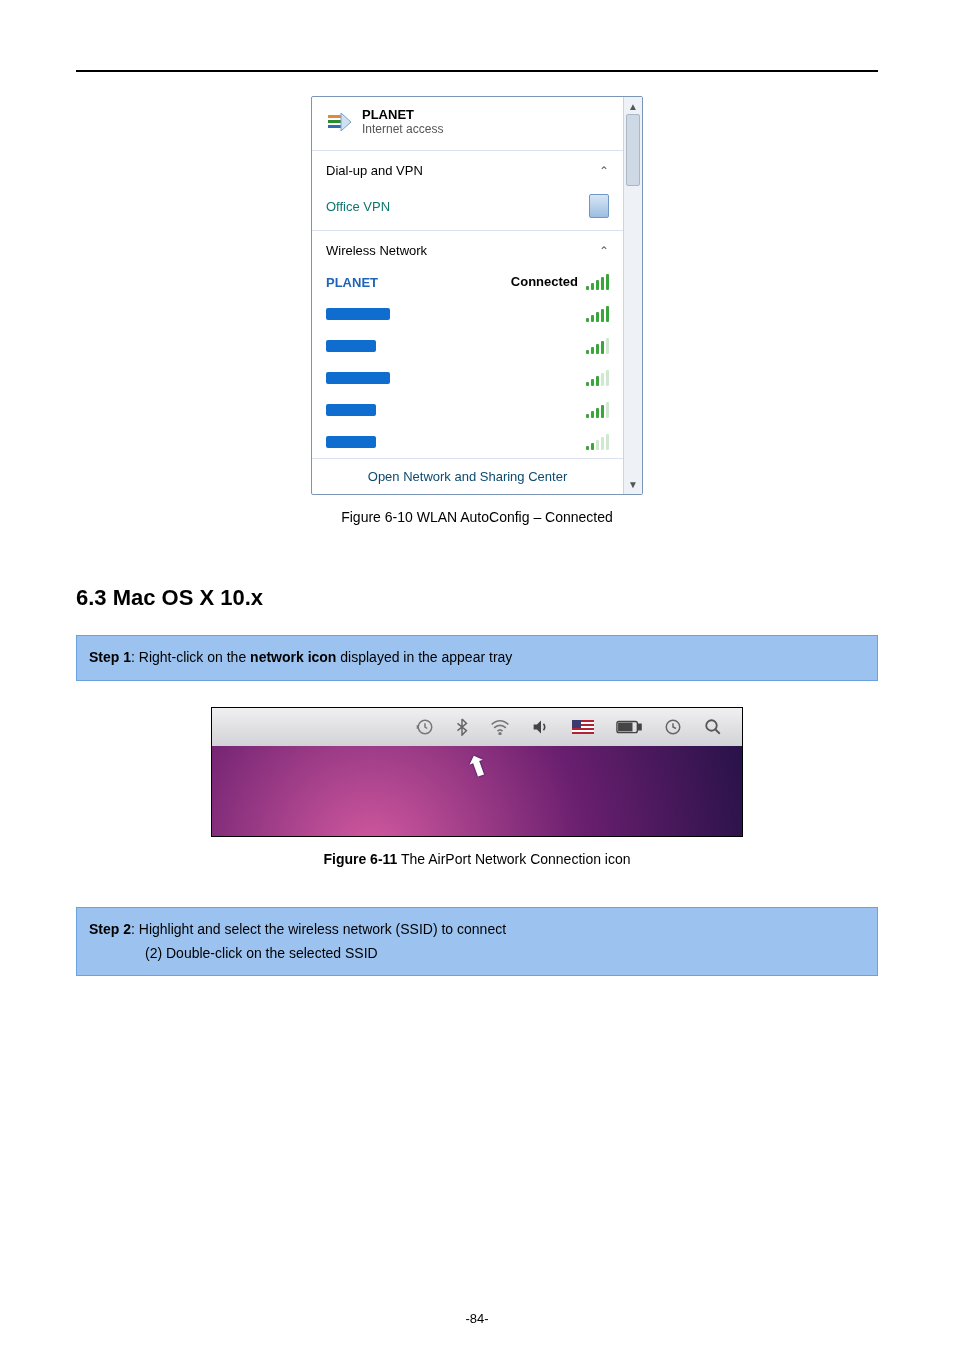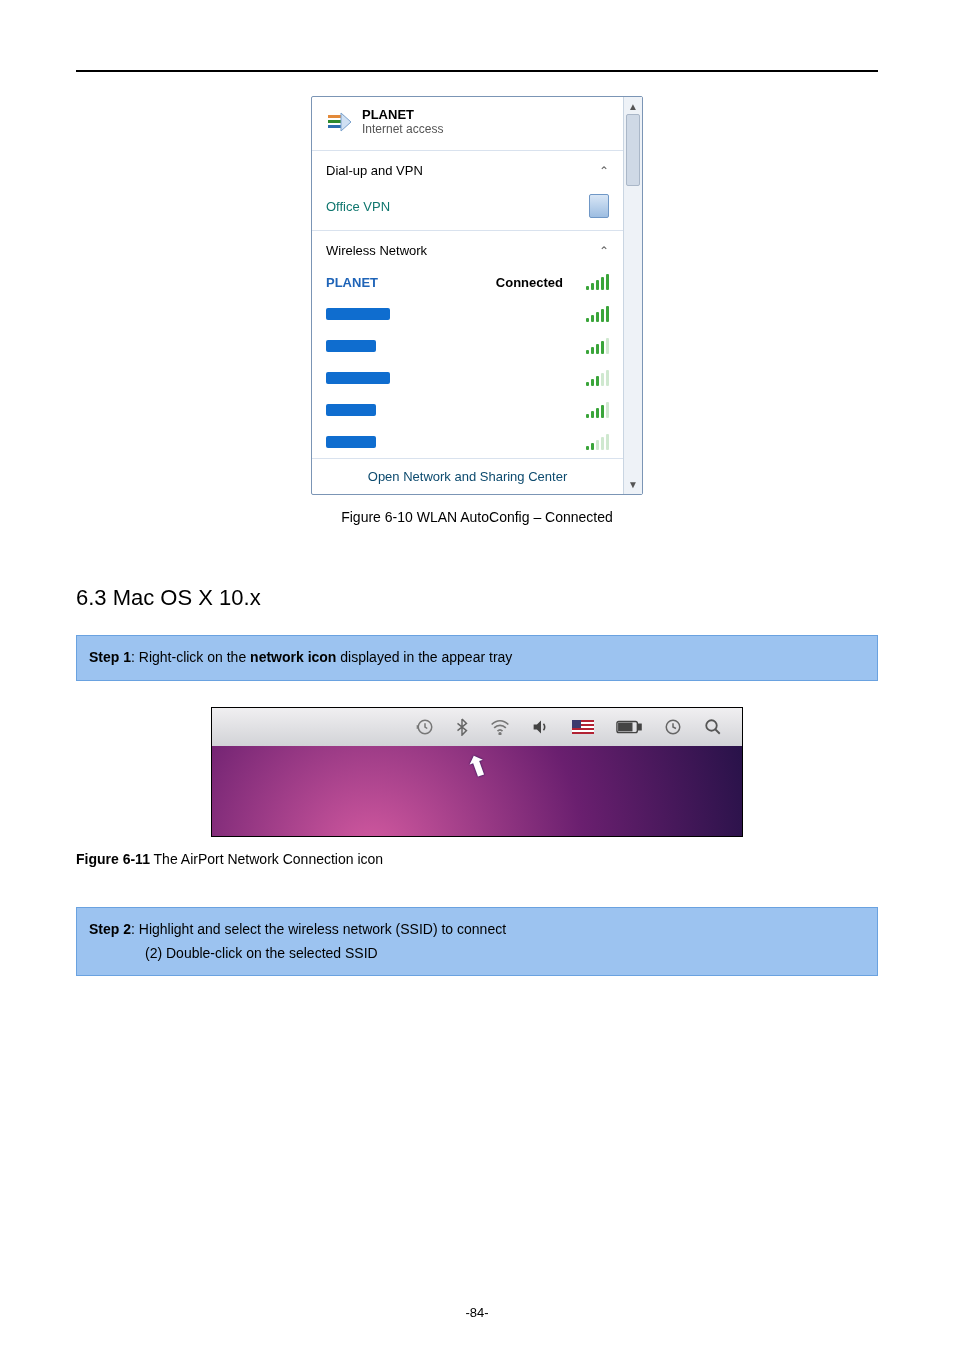--- a/index.html
+++ b/index.html
@@ -30,31 +30,31 @@
   .sig.s4 span:nth-child(5){background:#cfe8cf}
   .sig.s3 span:nth-child(4),.sig.s3 span:nth-child(5){background:#cfe8cf}
   .sig.s2 span:nth-child(3),.sig.s2 span:nth-child(4),.sig.s2 span:nth-child(5){background:#cfe8cf}
   .redact{width:64px;height:12px;background:#0f6dcf;border-radius:2px}
   .redact.sm{width:50px}
   .wlan-foot{border-top:1px solid #d9e2ee;text-align:center;padding:10px 0;color:#0c4a6e;font-size:13px}
   .arrow{font-size:10px;color:#555}
   .scroll-thumb{width:12px;height:70px;background:#cfd9e6;border:1px solid #aab7c8;border-radius:2px}
   .caption{text-align:center;font-size:14px;margin:14px 0 60px 0}
   .caption b{font-weight:normal}
-  h2.section{font-size:22px;font-weight:normal;margin:0 0 24px 0}
+  h2.section{font-size:22px;font-weight:bold;margin:0 0 24px 0}
   .bluebox{background:#9cc3f0;border:1px solid #6aa2e0;padding:10px 12px;font-size:14px;line-height:1.7}
   .bluebox .indent1{padding-left:56px}
   .bluebox .indent2{padding-left:56px}
   .mac-fig{margin:26px auto 10px auto;width:530px;border:1px solid #000}
   .mac-menu{height:38px;background:linear-gradient(#f0eff1,#d2d3d7);display:flex;justify-content:flex-end;align-items:center;gap:22px;padding:0 20px}
   .mac-desk{height:90px;background:radial-gradient(circle at 30% 120%,#d35aa0 0%,#6a1f6f 55%,#281249 100%);position:relative}
   .mac-arrow{position:absolute;left:254px;top:4px;font-size:28px;color:#fff;text-shadow:0 0 2px #004;transform:rotate(-20deg)}
   .mi{color:#555;font-size:18px;display:inline-flex;align-items:center;justify-content:center}
-  .caption2{text-align:left;font-size:14px;margin:14px 0 40px 0}
-  .pn{position:absolute;bottom:30px;left:0;right:0;text-align:center;font-size:13px}
+  .caption2{text-align:center;font-size:14px;margin:14px 0 40px 0}
+  .pn{position:absolute;bottom:24px;left:0;right:0;text-align:center;font-size:13px}
 </style>
 </head>
 <body>
 
 <div class="page">
   <div class="rule"></div>
 
   <div class="fig-wrap">
     <div class="wlan-window">
       <div class="wlan-body">
@@ -81,21 +81,21 @@
           <span>Office VPN</span>
           <span class="vpn-icon"></span>
         </div>
         <div class="separator"></div>
         <div class="row">
           <span>Wireless Network</span>
           <span class="chev">⌃</span>
         </div>
         <div class="row">
           <span class="blue">PLANET</span>
-          <span style="display:flex;align-items:center;gap:23px">
+          <span style="display:flex;gap:8px">
             <b>Connected</b>
             <span class="sig">
                 <span></span>
                 <span></span>
                 <span></span>
                 <span></span>
                 <span></span>
               </span>
           </span>
         </div>

